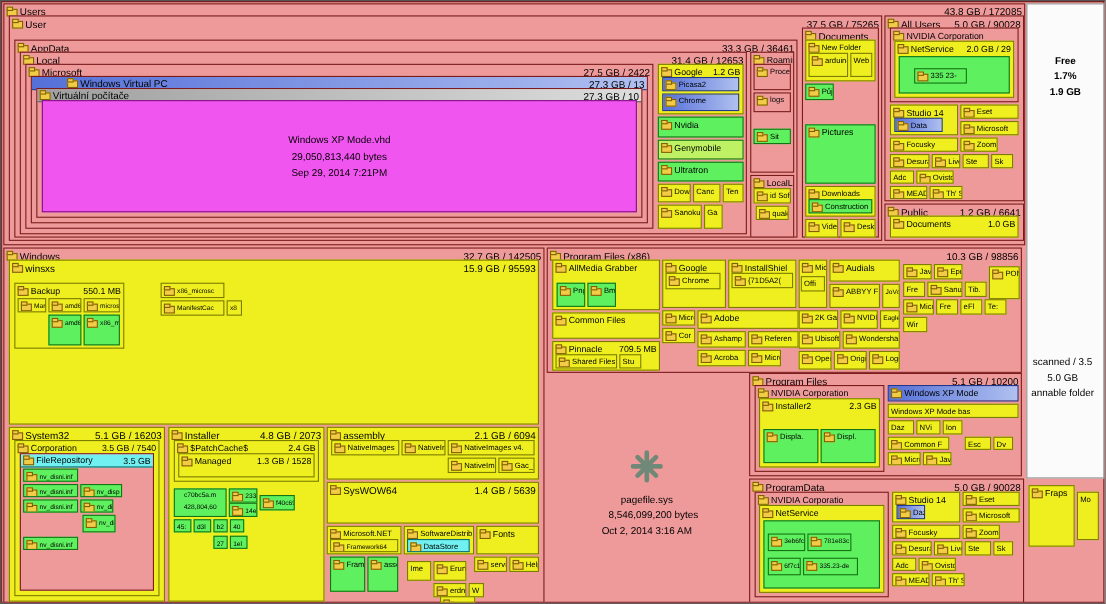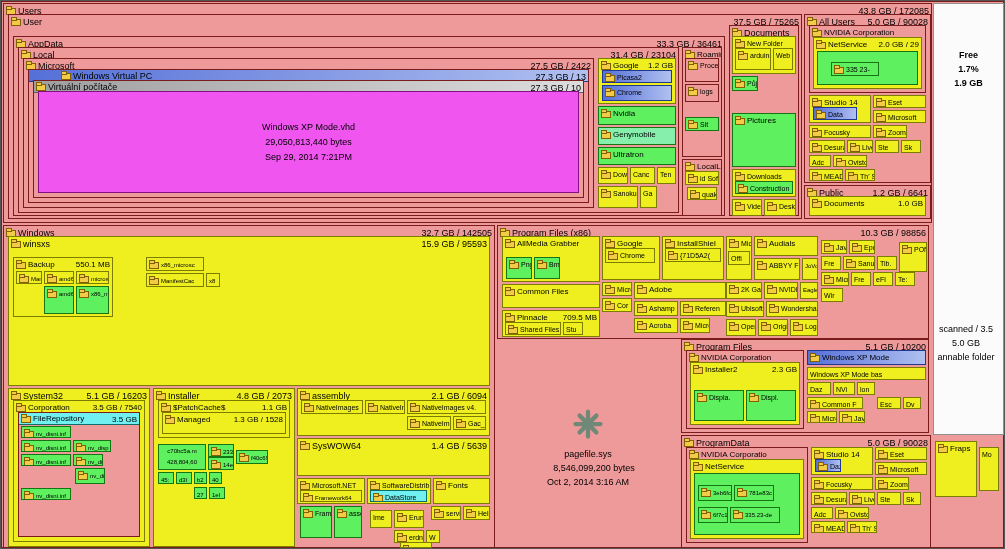--- a/index.html
+++ b/index.html
@@ -120,21 +120,21 @@
     <div class="node" style="left: 728px; top: 24px; width: 70px; height: 191px; background: rgb(239, 154, 154); border: 1px solid rgb(122, 28, 28);">
       <div class="lr">
         <span class="fi"></span>
         <span class="lab">Documents</span>
       </div>
     </div>
     <div class="node" style="left: 17px; top: 46px; width: 661px; height: 166px; background: rgb(239, 154, 154); border: 1px solid rgb(122, 28, 28);">
       <div class="lr">
         <span class="fi"></span>
         <span class="lab">Local</span>
-        <span class="sz">31.4 GB / 23104</span>
+        <span class="sz">31.4 GB / 12653</span>
       </div>
     </div>
     <div class="node" style="left: 681px; top: 46px; width: 40px; height: 110px; background: rgb(239, 154, 154); border: 1px solid rgb(122, 28, 28);">
       <div class="lr">
         <span class="fi"></span>
         <span class="lab" style="font-size: 8px;">Roamin</span>
       </div>
     </div>
     <div class="node" style="left: 684px; top: 57px; width: 34px; height: 24px; background: rgb(239, 154, 154); border: 1px solid rgb(122, 28, 28);">
       <div class="lr">
@@ -218,21 +218,21 @@
         <span class="fi"></span>
         <span class="lab" style="font-size: 7px;">Chrome</span>
       </div>
     </div>
     <div class="node" style="left: 597px; top: 105px; width: 78px; height: 19px; background: rgb(94, 240, 94); border: 1px solid rgb(21, 117, 21);">
       <div class="lr">
         <span class="fi"></span>
         <span class="lab" style="font-size: 8px;">Nvidia</span>
       </div>
     </div>
-    <div class="node" style="left: 597px; top: 126px; width: 78px; height: 18px; background: #86efac; border: 1px solid rgb(21, 117, 21);">
+    <div class="node" style="left: 597px; top: 126px; width: 78px; height: 18px; background: #bef264; border: 1px solid rgb(21, 117, 21);">
       <div class="lr">
         <span class="fi"></span>
         <span class="lab" style="font-size: 8px;">Genymobile</span>
       </div>
     </div>
     <div class="node" style="left: 597px; top: 146px; width: 78px; height: 18px; background: rgb(94, 240, 94); border: 1px solid rgb(21, 117, 21);">
       <div class="lr">
         <span class="fi"></span>
         <span class="lab" style="font-size: 8px;">Ultratron</span>
       </div>
@@ -546,21 +546,21 @@
       <div class="lr">
         <span class="fi"></span>
         <span class="lab">Installer</span>
         <span class="sz">4.8 GB / 2073</span>
       </div>
     </div>
     <div class="node" style="left: 157px; top: 399px; width: 132px; height: 38px; background: rgb(239, 239, 31); border: 1px solid rgb(124, 124, 0);">
       <div class="lr">
         <span class="fi"></span>
         <span class="lab" style="font-size: 8px;">$PatchCache$</span>
-        <span class="sz" style="font-size: 8px;">1.1 GB</span>
+        <span class="sz" style="font-size: 8px;">2.4 GB</span>
       </div>
     </div>
     <div class="node" style="left: 161px; top: 411px; width: 124px; height: 22px; background: rgb(239, 239, 31); border: 1px solid rgb(124, 124, 0);">
       <div class="lr">
         <span class="fi"></span>
         <span class="lab" style="font-size: 8px;">Managed</span>
         <span class="sz" style="font-size: 8px;">1.3 GB / 1528</span>
       </div>
     </div>
     <div class="node" style="left: 157px; top: 443px; width: 48px; height: 26px; background: rgb(94, 240, 94); border: 1px solid rgb(21, 117, 21);">

